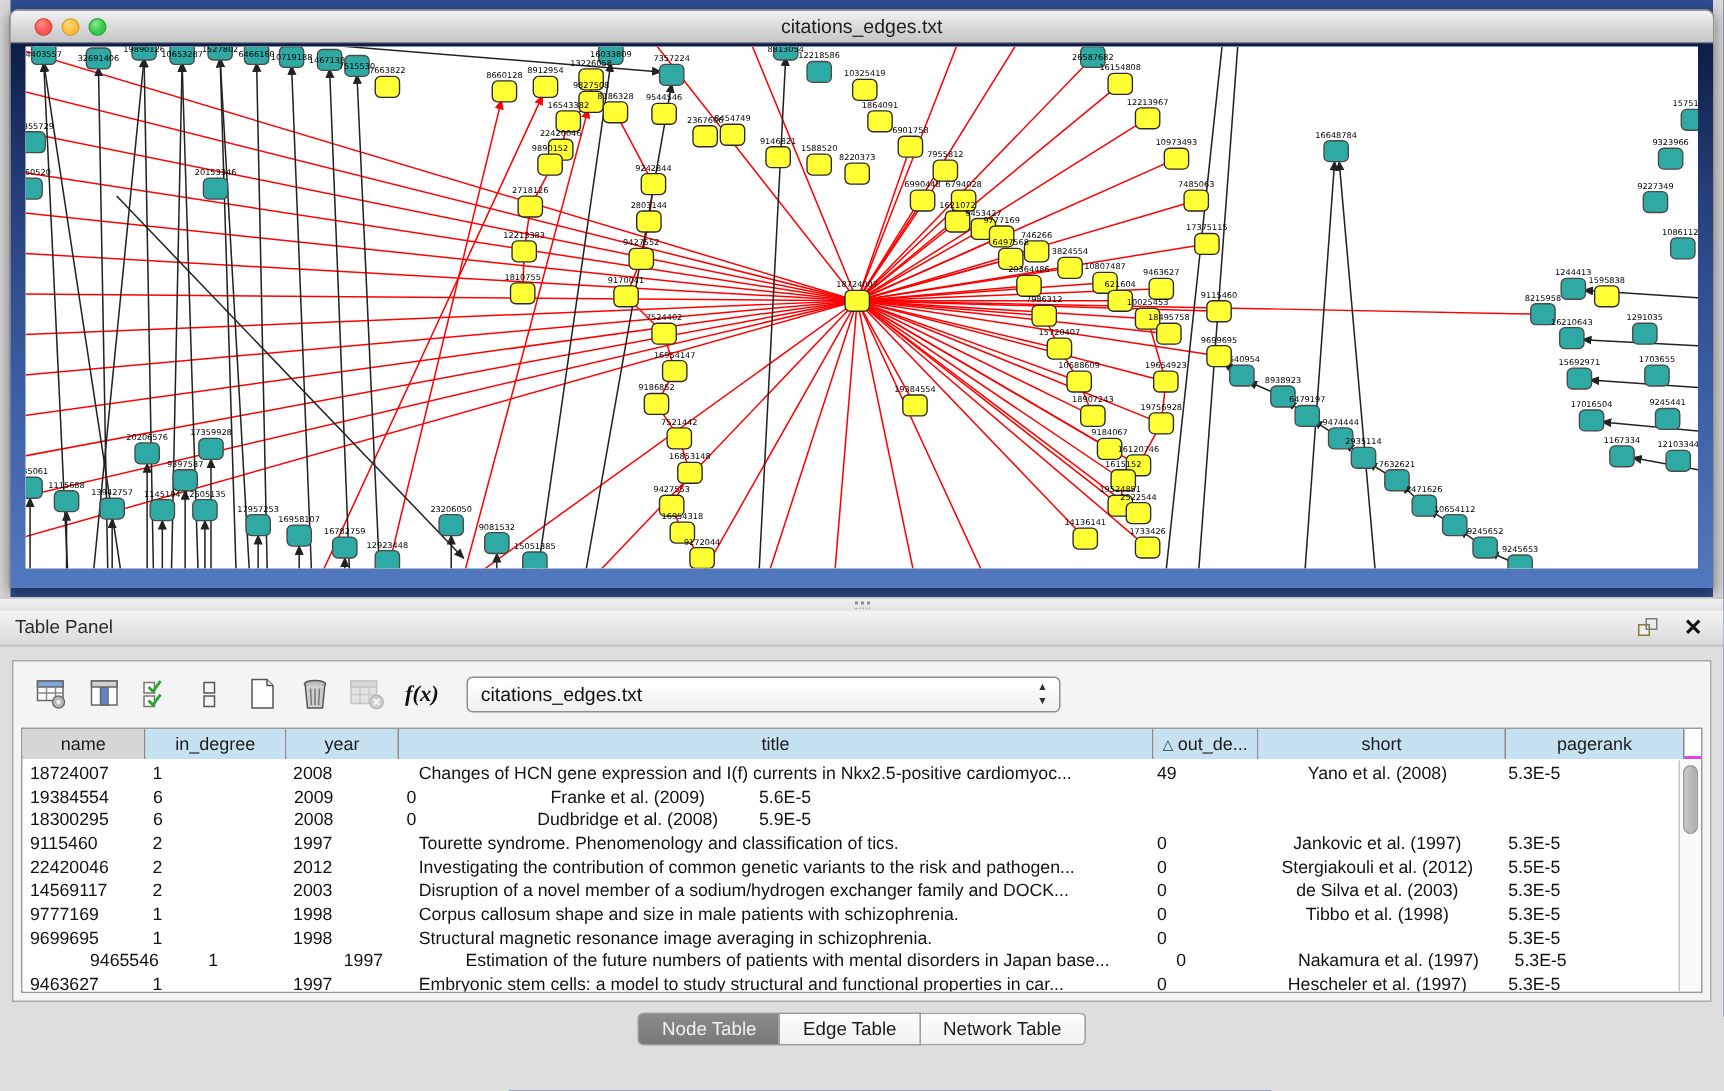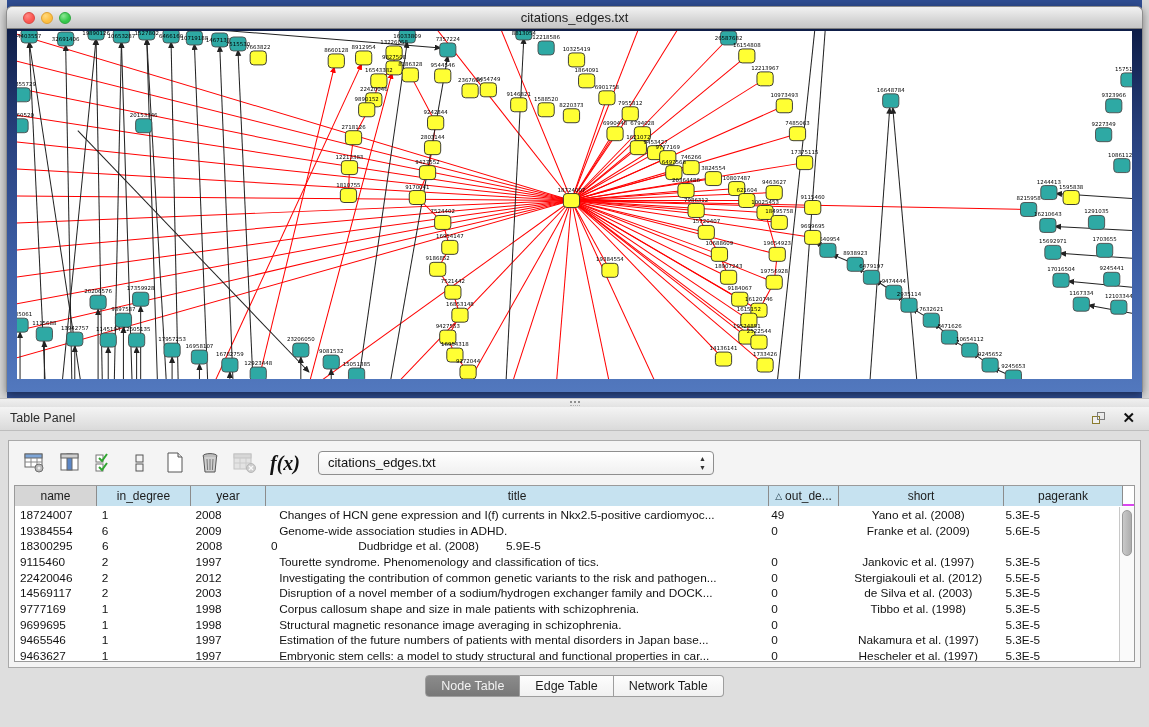--- a/index.html
+++ b/index.html
@@ -41,21 +41,21 @@
   .tp-float .sq2 { position:absolute; left:5px; top:0px; width:8px; height:8px; border:1.5px solid #7C7C7C; background:transparent;}
   .tp-close { position:absolute; right:14px; top:2px; font-size:15px; font-weight:bold; color:#111; cursor:pointer; }
 
   .content-box { position:absolute; left:8px; right:8px; top:33px; height:228px;
                  background:#F4F4F4; border:1px solid #A9A9A9; }
   .toolbar { position:absolute; left:0; right:0; top:0; height:44px; display:flex; align-items:center;
              padding-left:14px; }
   .tb-icon { width:24px; height:22px; margin-right:11px; display:flex; align-items:center; justify-content:center; cursor:pointer; }
   .tb-icon svg { display:block; }
   .fx-label { font-family:"Liberation Serif", serif; font-style:italic; font-weight:bold;
-              font-size:20px; color:#111; margin:0 10px 0 2px; cursor:pointer; }
+              font-size:15px; color:#111; margin:0 10px 0 2px; cursor:pointer; }
   .combo { position:relative; width:396px; height:24px; margin-left:8px; background:linear-gradient(#FFFFFF,#F0F0F0);
            border:1px solid #8E8E8E; border-radius:4px; font-size:13px; color:#111;
            line-height:22px; padding-left:9px; cursor:pointer; }
   .combo-arrows { position:absolute; right:7px; top:2px; font-size:7px; line-height:9px; color:#333; text-align:center; }
 
   .table-wrap { position:absolute; left:5px; right:5px; top:44px; bottom:5px; background:#FFFFFF;
                 border:1px solid #9A9A9A; overflow:hidden; }
   .thead { display:flex; height:20px; border-bottom:2px solid #d946ef; }
   .th { height:20px; background:#C6E2F0; border-right:1px solid #8C8C8C; font-size:12px; color:#1C1C1C;
         display:flex; align-items:center; justify-content:center; overflow:hidden; white-space:nowrap; cursor:pointer; }
@@ -884,21 +884,20 @@
             <div class="td c-year" style="width: 75px;">2008</div>
             <div class="td c-title" style="width: 503px;">Changes of HCN gene expression and I(f) currents in Nkx2.5-positive cardiomyoc...</div>
             <div class="td c-outdeg" style="width: 70px;">49</div>
             <div class="td c-short" style="width: 165px;">Yano et al. (2008)</div>
             <div class="td c-pagerank" style="width: 119px;">5.3E-5</div>
           </div>
           <div class="tr">
             <div class="td c-name" style="width: 82px;">19384554</div>
             <div class="td c-indeg" style="width: 94px;">6</div>
             <div class="td c-year" style="width: 75px;">2009</div>
-            <div class="td c-title" style="width: 503px;">Genome-wide association studies in ADHD.</div>
             <div class="td c-outdeg" style="width: 70px;">0</div>
             <div class="td c-short" style="width: 165px;">Franke et al. (2009)</div>
             <div class="td c-pagerank" style="width: 119px;">5.6E-5</div>
           </div>
           <div class="tr">
             <div class="td c-name" style="width: 82px;">18300295</div>
             <div class="td c-indeg" style="width: 94px;">6</div>
             <div class="td c-year" style="width: 75px;">2008</div>
             <div class="td c-outdeg" style="width: 70px;">0</div>
             <div class="td c-short" style="width: 165px;">Dudbridge et al. (2008)</div>
@@ -943,21 +942,21 @@
           <div class="tr">
             <div class="td c-name" style="width: 82px;">9699695</div>
             <div class="td c-indeg" style="width: 94px;">1</div>
             <div class="td c-year" style="width: 75px;">1998</div>
             <div class="td c-title" style="width: 503px;">Structural magnetic resonance image averaging in schizophrenia.</div>
             <div class="td c-outdeg" style="width: 70px;">0</div>
             <div class="td c-short" style="width: 165px; margin-top: 24px;">Wolkin et al. (1998)</div>
             <div class="td c-pagerank" style="width: 119px;">5.3E-5</div>
           </div>
           <div class="tr">
-            <div class="td c-name" style="width: 82px;">9465546</div>
+            <div class="td c-name" style="width: 82px; margin-left: 40px;">9465546</div>
             <div class="td c-indeg" style="width: 94px;">1</div>
             <div class="td c-year" style="width: 75px;">1997</div>
             <div class="td c-title" style="width: 503px;">Estimation of the future numbers of patients with mental disorders in Japan base...</div>
             <div class="td c-outdeg" style="width: 70px;">0</div>
             <div class="td c-short" style="width: 165px;">Nakamura et al. (1997)</div>
             <div class="td c-pagerank" style="width: 119px;">5.3E-5</div>
           </div>
           <div class="tr">
             <div class="td c-name" style="width: 82px;">9463627</div>
             <div class="td c-indeg" style="width: 94px;">1</div>

